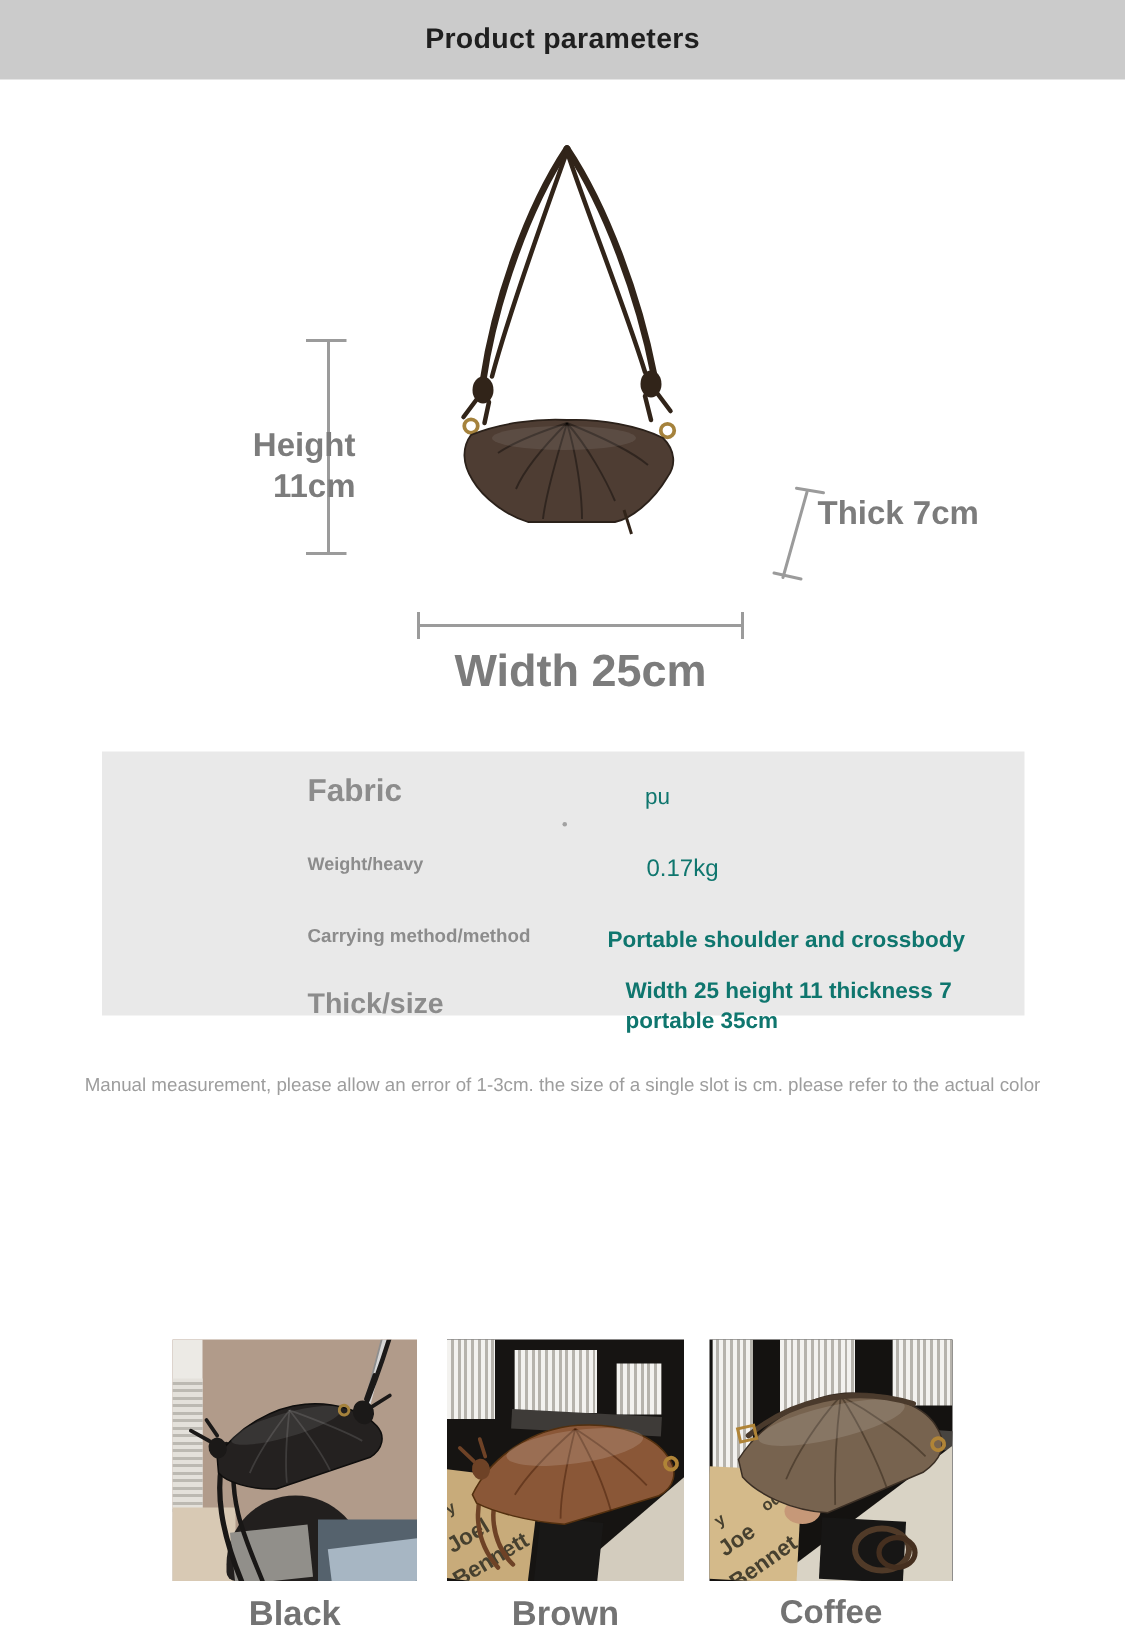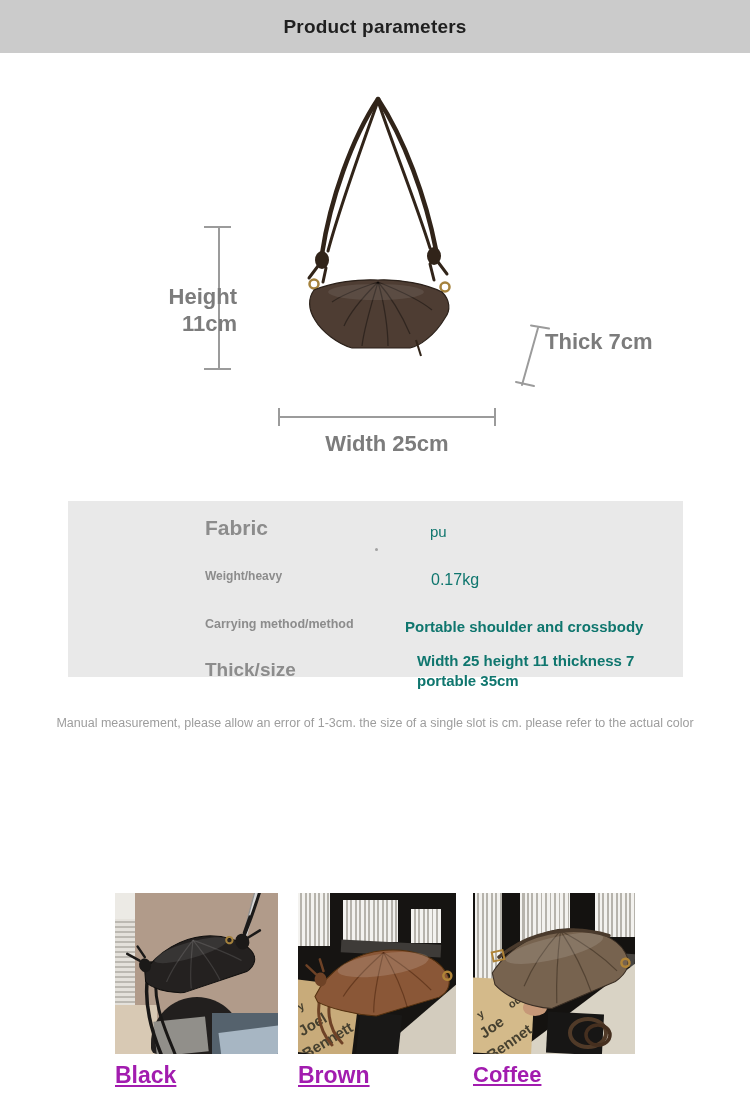--- a/index.html
+++ b/index.html
@@ -9,21 +9,21 @@
   
   .header-bar{position:absolute;left:0;top:0;width:750px;height:53px;background:#cbcbcb;
               display:flex;align-items:center;justify-content:center;}
   .header-title{font-size:19px;font-weight:700;color:#1f1f1f;letter-spacing:.2px;}
 
   
   .dim{position:absolute;background:#9b9b9b;}
   .dim-label{position:absolute;font-weight:700;color:#7c7c7c;}
   .height-label{left:103px;top:283px;width:134px;text-align:right;font-size:22px;line-height:27px;}
   .thick-label{left:545px;top:329px;font-size:22px;white-space:nowrap;}
-  .width-label{left:277px;top:431px;width:220px;text-align:center;font-size:22px;}
+  .width-label{left:277px;top:431px;width:220px;text-align:center;font-size:30px;}
   .tick-h-top{left:204px;top:226px;width:27px;height:2px;}
   .line-h{left:218px;top:228px;width:2px;height:141px;}
   .tick-h-bot{left:204px;top:368px;width:27px;height:2px;}
   .tick-w-left{left:278px;top:408px;width:2px;height:18px;}
   .line-w{left:278px;top:416px;width:218px;height:2px;}
   .tick-w-right{left:494px;top:408px;width:2px;height:18px;}
   .thick-svg{position:absolute;left:514px;top:322px;}
   .bag-main-svg{position:absolute;left:288px;top:88px;}
 
   
@@ -82,21 +82,21 @@
             clip-path:polygon(26% 100%,100% 44%,100% 100%);}
   .p3-paper{left:-2px;top:86px;width:62px;height:75px;background:#d4ba8a;transform:rotate(3deg);overflow:hidden;}
   .p3-hand{left:50px;top:106px;width:24px;height:17px;background:#c69878;border-radius:50%;}
   .p3-sleeve{left:74px;top:120px;width:56px;height:41px;background:#171615;transform:rotate(3deg);}
   .paper-word{position:absolute;color:#46402f;font-weight:700;transform:rotate(-38deg);}
   .pw-frag{font-size:11px;}
   .pw-main{font-size:15px;}
   .photo-svg{position:absolute;left:0;top:0;}
 
   
-  .variant-label{position:absolute;top:1062px;font-weight:700;color:#a21caf;font-size:23px;text-decoration:underline;}
+  .variant-label{position:absolute;top:1062px;text-align:center;font-weight:700;color:#737373;font-size:23px;}
   .vl1{left:115px;width:163px;}
   .vl2{left:298px;width:158px;}
   .vl3{left:473px;width:162px;font-size:22px;}
 </style>
 </head>
 <body>
 
 <div class="page">
 
   <div class="header-bar">

